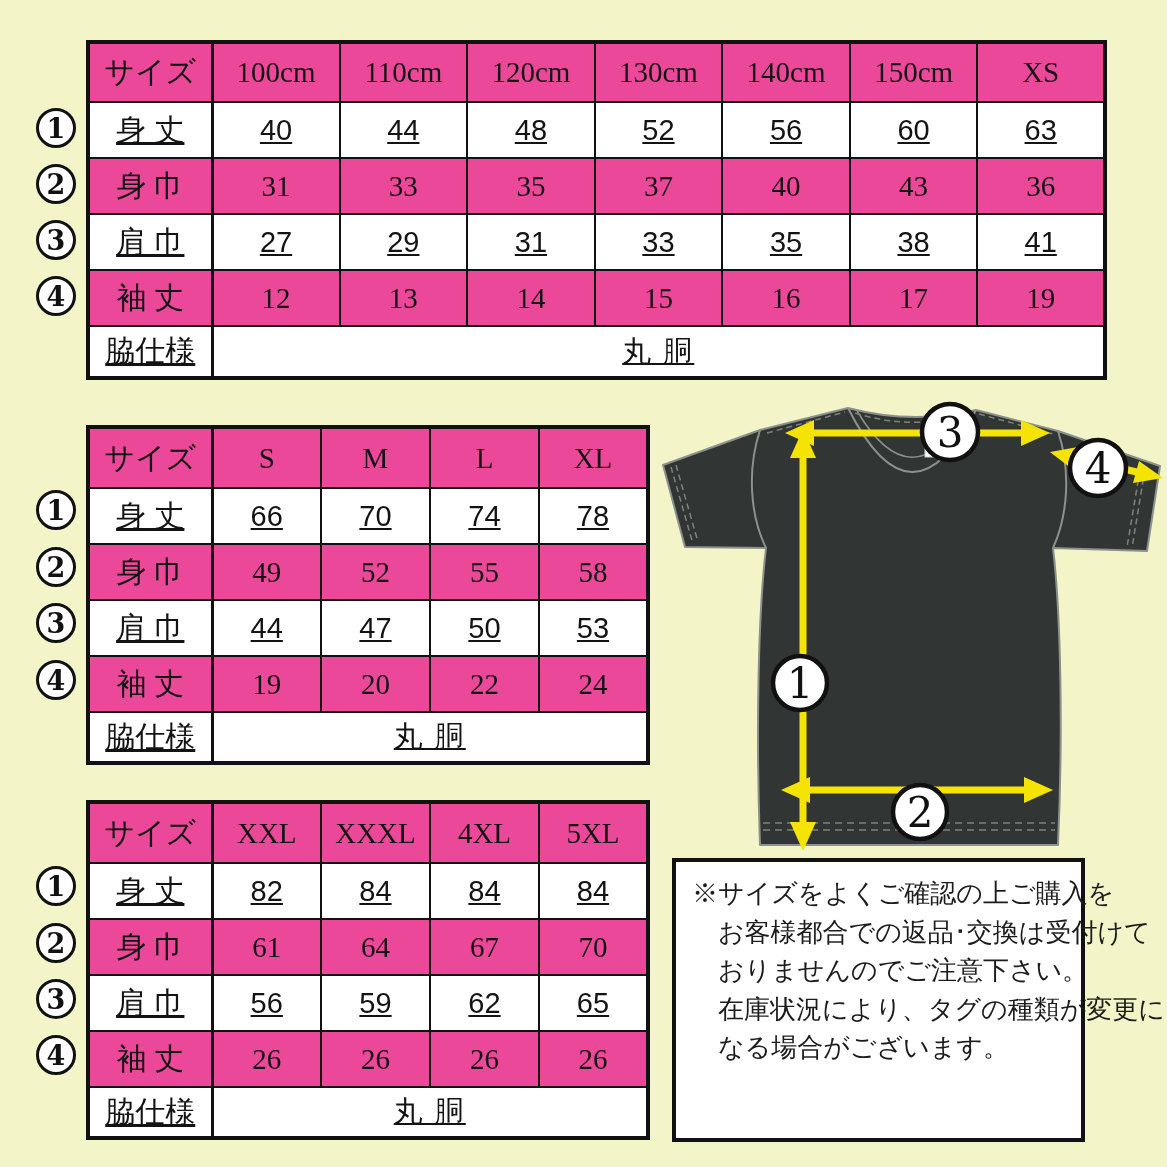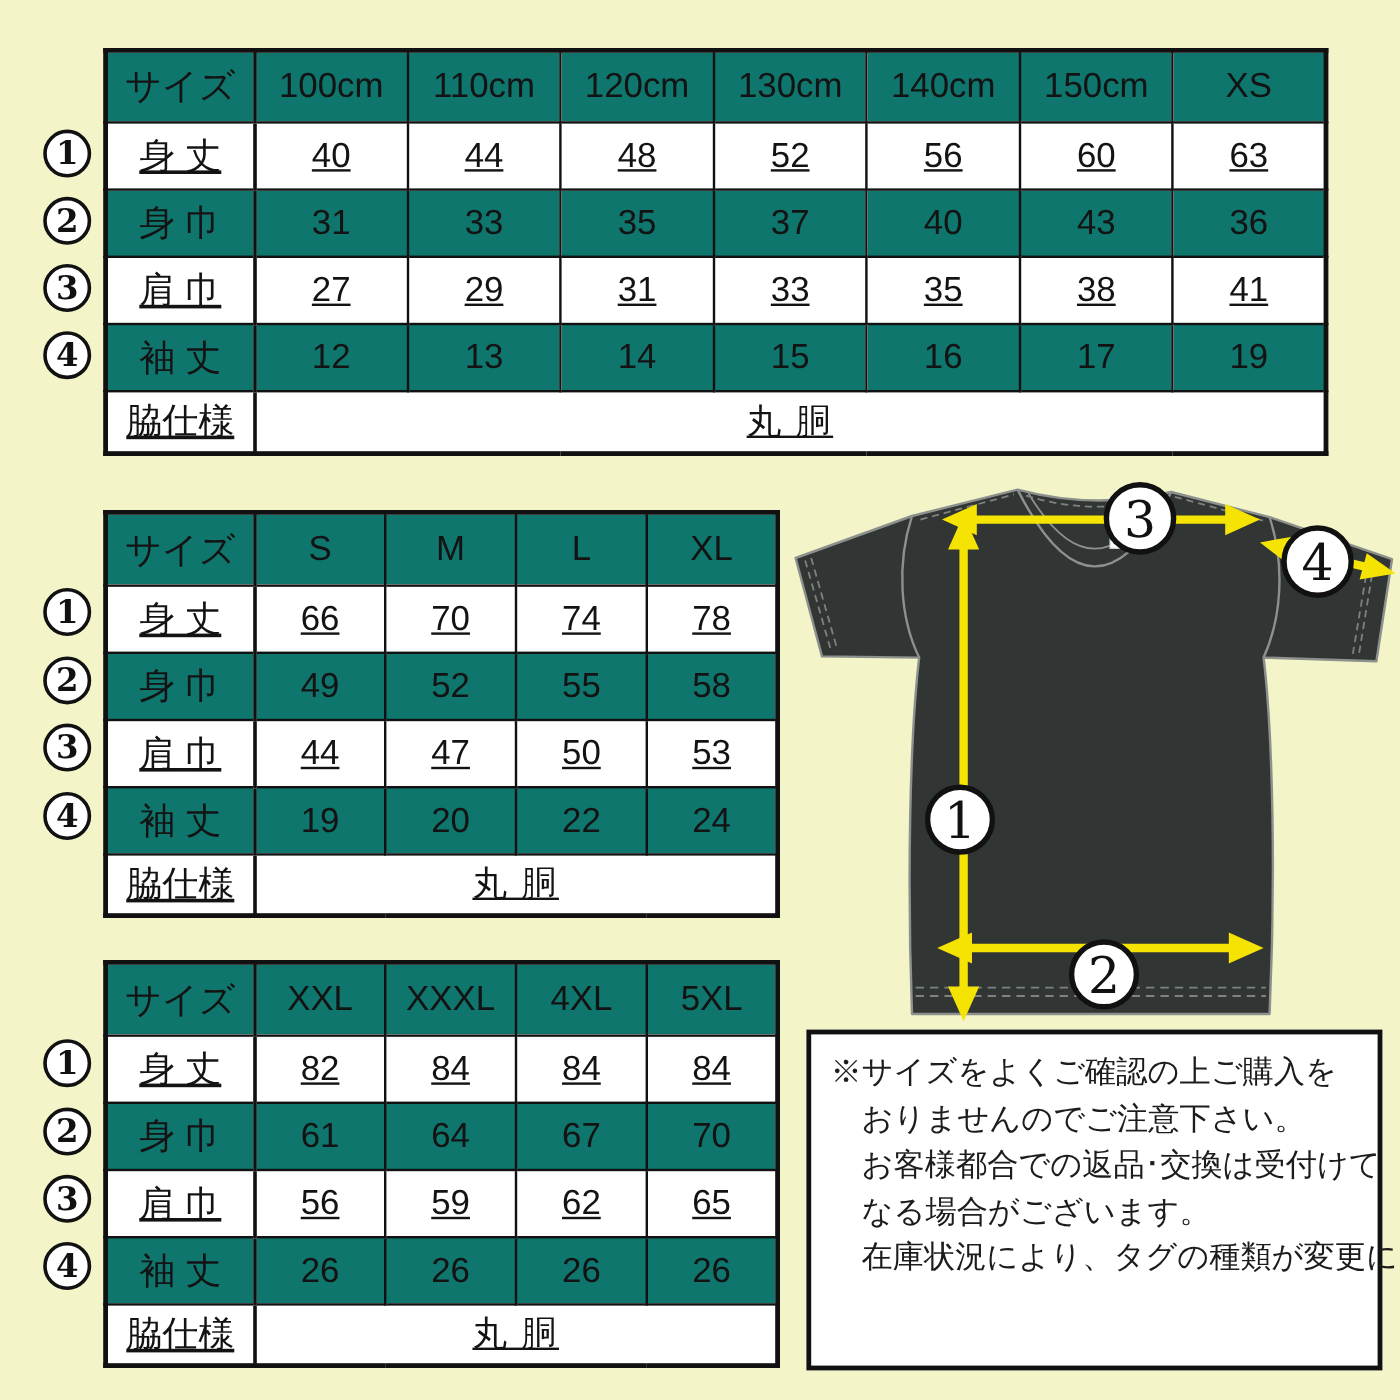--- a/index.html
+++ b/index.html
@@ -10,31 +10,31 @@
   }
   table.size-table{
     position:absolute;border-collapse:collapse;table-layout:fixed;
     border:4px solid #111;background:#fff;
   }
   table.size-table td{
     border:2px solid #111;text-align:center;vertical-align:middle;
     font-size:29px;color:#131313;padding:0;overflow:hidden;white-space:nowrap;
   }
   table.size-table td.lbl{border-right:3px solid #111;font-size:30px;}
-  tr.r-gray td{background:#0f766e;}
+  tr.r-gray td{background:#ec4899;font-family:Liberation Serif, serif;}
   tr.r-white td{background:#ffffff;text-decoration:underline;}
   td.merged{font-size:30px;letter-spacing:2px;}
   .cnum{
     position:absolute;width:34px;height:34px;border:3px solid #111;border-radius:50%;
     background:#fff;display:flex;align-items:center;justify-content:center;
     font-family:"DejaVu Serif", serif;font-size:27px;font-weight:600;color:#111;
   }
   .shirt-wrap{position:absolute;left:655px;top:395px;width:512px;height:462px;}
   .note-box{
-    position:absolute;left:672px;top:858px;width:480px;height:284px;
+    position:absolute;left:672px;top:858px;width:413px;height:284px;
     background:#ffffff;border:4px solid #111;box-sizing:border-box;
     padding:12px 8px 0 16px;
   }
   .note-line{font-size:26px;line-height:38.5px;color:#1c1c1c;padding-left:26px;white-space:nowrap;}
   .note-line.first{padding-left:0;}
 </style>
 </head>
 <body>
 
 <table class="size-table" style="left:86px;top:40px;width:1021px;">
@@ -290,17 +290,17 @@
   </g>
   <g>
     <circle cx="443" cy="73" r="28" fill="#ffffff" stroke="#111111" stroke-width="4.5"></circle>
     <text x="443" y="73" dy="0.36em" text-anchor="middle" font-family="DejaVu Serif, serif" font-size="42" fill="#111111">4</text>
   </g>
 </svg>
 </div>
 
 <div class="note-box">
   <div class="note-line first">※サイズをよくご確認の上ご購入を</div>
+  <div class="note-line">お客様都合での返品･交換は受付けて</div>
   <div class="note-line">おりませんのでご注意下さい。</div>
-  <div class="note-line">お客様都合での返品･交換は受付けて</div>
+  <div class="note-line">在庫状況により、タグの種類が変更に</div>
   <div class="note-line">なる場合がございます。</div>
-  <div class="note-line">在庫状況により、タグの種類が変更に</div>
 </div>
 
 </body></html>

